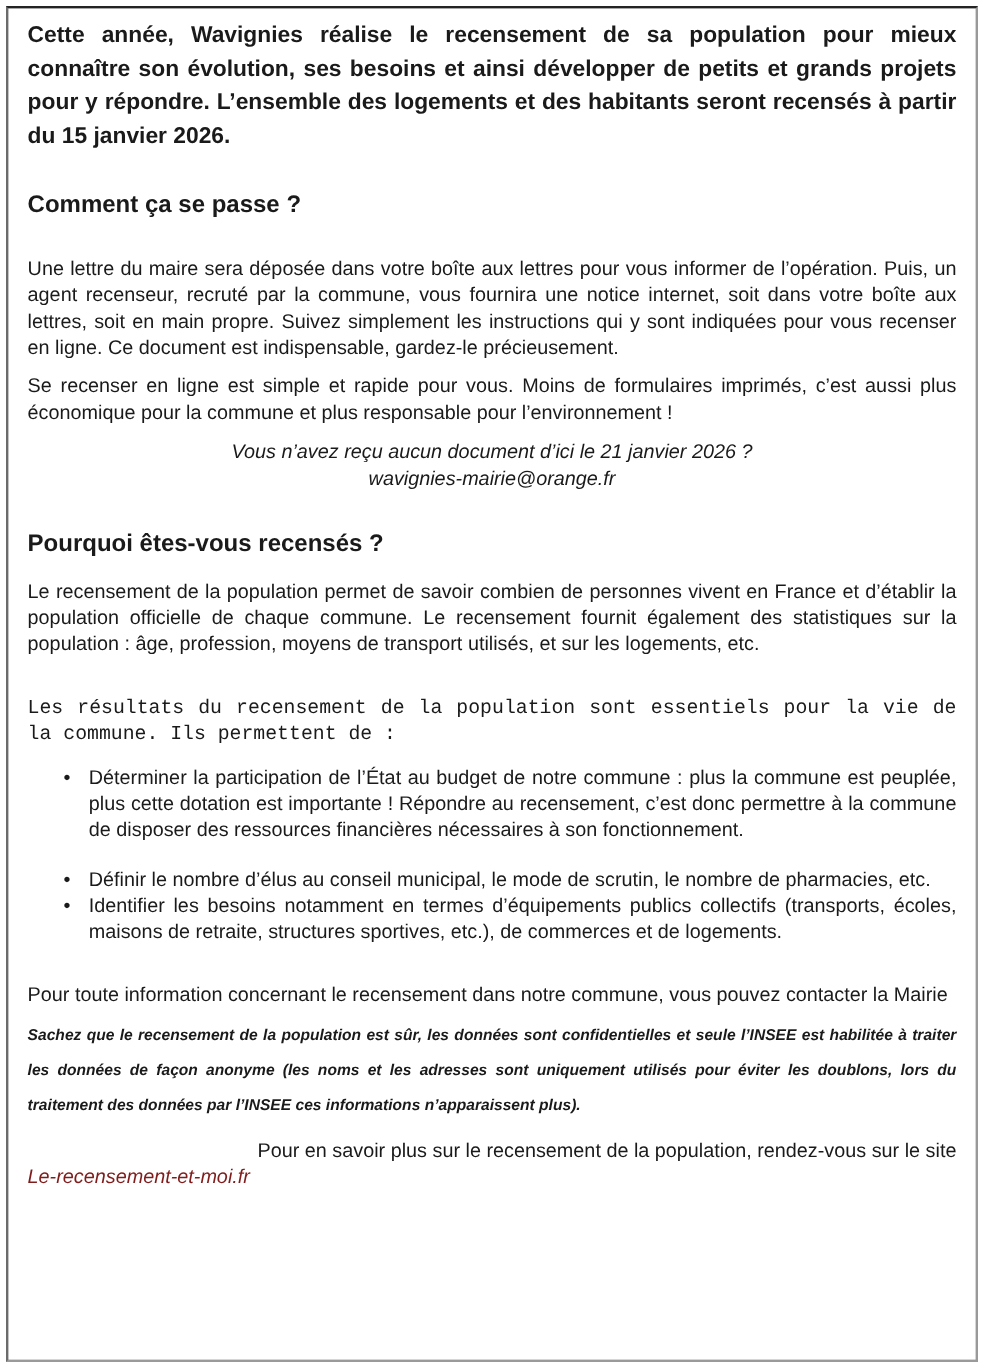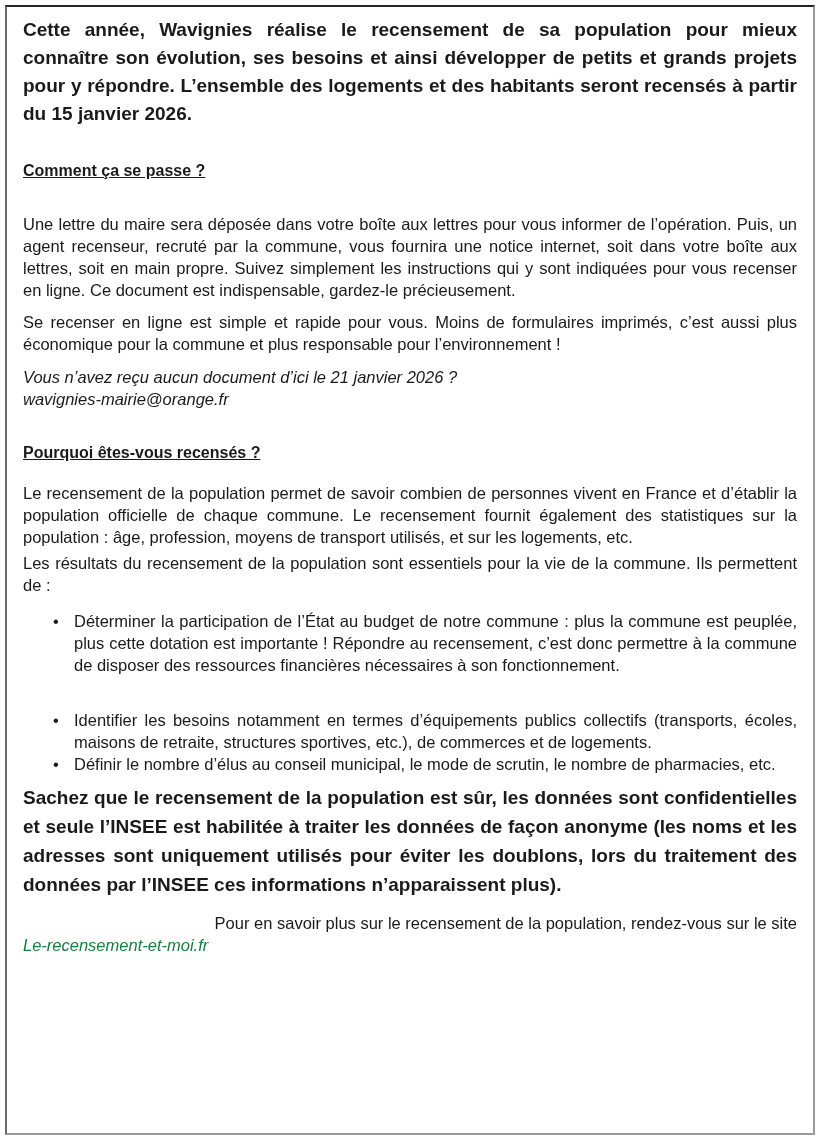--- a/index.html
+++ b/index.html
@@ -19,72 +19,73 @@
     padding:9px 16px 22px 16px;
     overflow:hidden;
   }
   .intro {
     font-weight:bold;
     font-size:19px;
     line-height:28px;
     text-align:justify;
   }
   h2 {
-    font-size:16px;
+    font-size:20px;
     font-weight:bold;
     margin-top:31px;
     line-height:24px;
-    text-decoration:underline;
   }
   p.body {
     font-size:16.5px;
     line-height:22px;
     text-align:justify;
     margin-top:30px;
   }
   p.tight { margin-top:10px; }
   .notice {
     font-size:16.5px;
     font-style:italic;
     line-height:22px;
+    text-align:center;
     margin-top:11px;
   }
   ul.benefits {
     list-style:none;
     margin-top:14px;
     font-size:16.5px;
     line-height:22px;
   }
   ul.benefits li {
     position:relative;
     padding-left:51px;
     text-align:justify;
   }
   ul.benefits li::before {
     content:"\2022";
     position:absolute;
     left:30px;
     top:0;
   }
-  ul.benefits li.gap-after { margin-bottom:33px; }
+  ul.benefits li.gap-after { margin-bottom:19px; }
   .b { font-weight:normal; }
   p.secure {
-    font-size:19px;
+    font-size:13px;
     font-weight:bold;
     line-height:29px;
     text-align:justify;
     margin-top:8px;
+    font-style:italic;
   }
   p.more { margin-top:13px; text-align:right; }
   a.site-link {
     display:block;
     font-size:16.5px;
     font-style:italic;
     line-height:22px;
-    color:#15803d;
+    color:#7f1d1d;
     text-decoration:none;
     cursor:pointer;
   }
 </style>
 </head>
 <body>
 
 <div class="page">
 
   <p class="intro">Cette année, Wavignies réalise le recensement de sa population pour mieux connaître son évolution, ses besoins et ainsi développer de petits et grands projets pour y répondre. L’ensemble des logements et des habitants seront recensés à partir du 15 janvier 2026.</p>
@@ -97,28 +98,29 @@
 
   <div class="notice">
     <div>Vous n’avez reçu aucun document d’ici le 21 janvier 2026 ?</div>
     <div>wavignies-mairie@orange.fr</div>
   </div>
 
   <h2>Pourquoi êtes-vous recensés ?</h2>
 
   <p class="body" style="margin-top:17px;"><span>Le recensement de la population permet de </span><span class="b">savoir combien de personnes vivent en France</span><span> et d’établir </span><span class="b">la population officielle de chaque commune</span><span>. Le recensement fournit également </span><span class="b">des statistiques sur la population</span><span> : âge, profession, moyens de transport utilisés, et </span><span class="b">sur les logements</span><span>, etc.</span></p>
 
-  <p class="body" style="margin-top:4px;">Les résultats du recensement de la population sont essentiels pour la vie de la commune. Ils permettent de :</p>
+  <p class="body" style="margin-top:31px;font-family:Liberation Mono, monospace;">Les résultats du recensement de la population sont essentiels pour la vie de la commune. Ils permettent de :</p>
 
   <ul class="benefits">
     <li class="gap-after"><span>Déterminer la participation de l’État au budget de notre commune : </span><span class="b">plus la commune est peuplée, plus cette dotation est importante !</span><span> Répondre au recensement, c’est donc permettre à la commune de disposer des ressources financières nécessaires à son fonctionnement.</span></li>
+    <li><span>Définir </span><span class="b">le nombre d’élus</span><span> au conseil municipal, le mode de scrutin, le nombre de pharmacies, etc.</span></li>
     <li><span class="b">Identifier les besoins</span><span> notamment en termes d’équipements publics collectifs (transports, écoles, maisons de retraite, structures sportives, etc.), de commerces et de logements.</span></li>
-    <li><span>Définir </span><span class="b">le nombre d’élus</span><span> au conseil municipal, le mode de scrutin, le nombre de pharmacies, etc.</span></li>
   </ul>
 
+  <p class="body">Pour toute information concernant le recensement dans notre commune, vous pouvez contacter la Mairie</p>
 
   <p class="secure">Sachez que le recensement de la population est sûr, les données sont confidentielles et seule l’INSEE est habilitée à traiter les données de façon anonyme (les noms et les adresses sont uniquement utilisés pour éviter les doublons, lors du traitement des données par l’INSEE ces informations n’apparaissent plus).</p>
 
   <p class="body more">Pour en savoir plus sur le recensement de la population, rendez-vous sur le site</p>
 
   <a class="site-link" href="#">Le-recensement-et-moi.fr</a>
 
 </div>
 
 </body></html>

